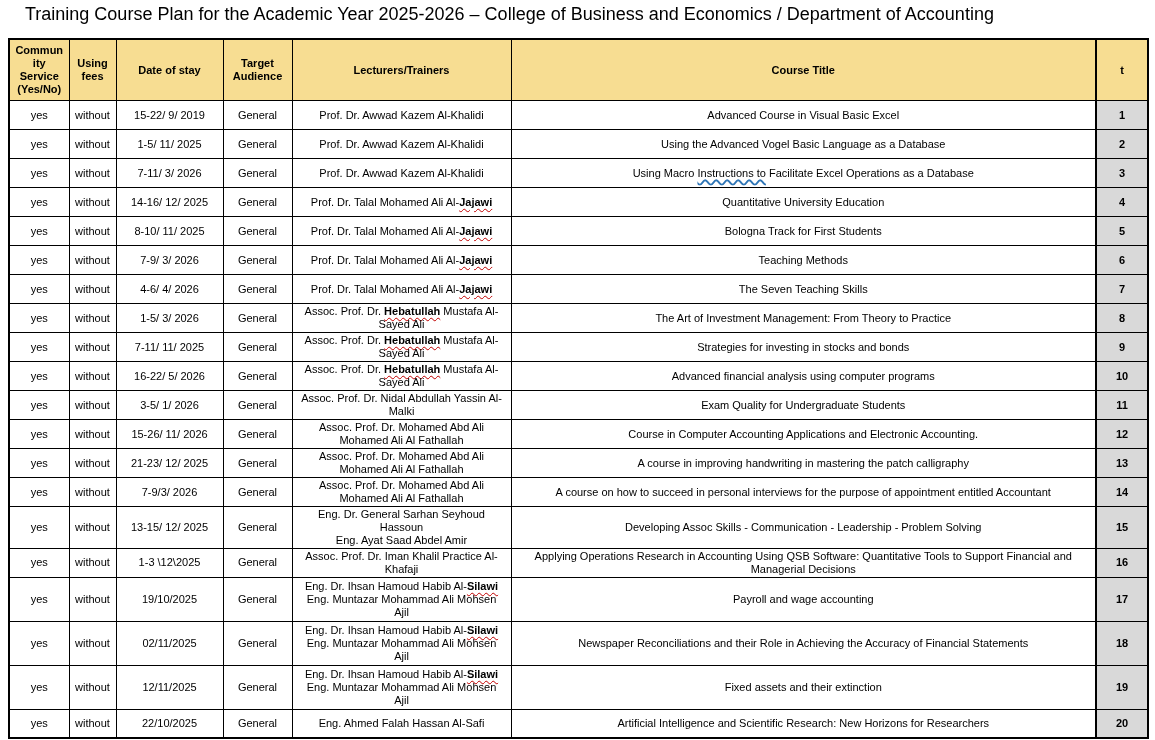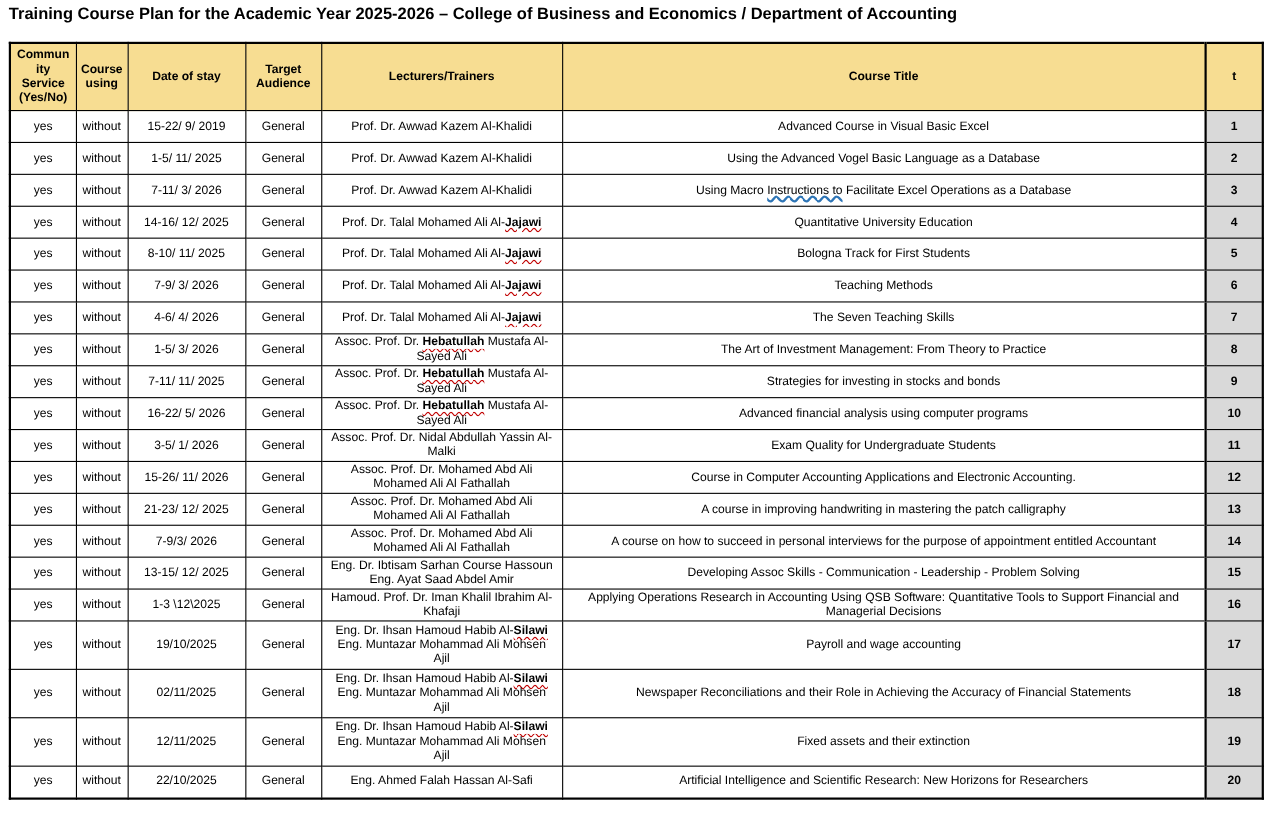--- a/index.html
+++ b/index.html
@@ -2,22 +2,22 @@
 <html style="--header-bg: #f7dd92; --num-bg: #d9d9d9; --spell-red: #c00000; --grammar-blue: #2e75b6;"><head>
 <meta charset="utf-8">
 <style>
   html,body { margin:0; padding:0; }
   body {
     width:1155px; height:740px; background:#ffffff; overflow:hidden;
     font-family:"Liberation Sans", sans-serif; color:#000;
     position:relative;
   }
   .page-title {
-    position:absolute; left:8px; top:4px;
-    font-size:15px; font-weight:bold; letter-spacing:0;
+    position:absolute; left:25px; top:4px;
+    font-size:18px; font-weight:normal; letter-spacing:0;
     white-space:nowrap;
   }
   table.course-table {
     position:absolute; left:8px; top:38px; width:1139px;
     border-collapse:collapse; table-layout:fixed;
     border:2px solid #000;
   }
   th, td {
     border:1px solid #000;
     text-align:center; vertical-align:middle;
@@ -59,21 +59,21 @@
       <col style="width:47px">
       <col style="width:107px">
     <col style="width:69px">
       <col style="width:219px">
       <col style="width:585px">
     <col style="width:52px">
   </colgroup>
   <thead>
     <tr>
       <th>Community Service (Yes/No)</th>
-      <th>Course using</th>
+      <th>Using fees</th>
       <th>Date of stay</th>
       <th>Target Audience</th>
       <th>Lecturers/Trainers</th>
       <th>Course Title</th>
       <th class="num-col">t</th>
     </tr>
   </thead>
   <tbody>
       <tr>
     <td>yes</td>
@@ -228,33 +228,33 @@
         </td>
     <td><span>A course on how to succeed in personal interviews for the purpose of appointment entitled Accountant</span></td>
     <td class="num">14</td>
   </tr>
       <tr>
     <td>yes</td>
     <td>without</td>
     <td>13-15/ 12/ 2025</td>
     <td>General</td>
     <td class="lecturers">
-          <div><span>Eng. Dr. Ibtisam Sarhan Course Hassoun</span></div>
+          <div><span>Eng. Dr. General Sarhan Seyhoud Hassoun</span></div>
           <div><span>Eng. Ayat Saad Abdel Amir</span></div>
         </td>
     <td><span>Developing Assoc Skills - Communication - Leadership - Problem Solving</span></td>
     <td class="num">15</td>
   </tr>
       <tr>
     <td>yes</td>
     <td>without</td>
     <td>1-3 \12\2025</td>
     <td>General</td>
     <td class="lecturers">
-          <div><span>Hamoud. Prof. Dr. Iman Khalil Ibrahim Al-Khafaji</span></div>
+          <div><span>Assoc. Prof. Dr. Iman Khalil Practice Al-Khafaji</span></div>
         </td>
     <td><span>Applying Operations Research in Accounting Using QSB Software: Quantitative Tools to Support Financial and Managerial Decisions</span></td>
     <td class="num">16</td>
   </tr>
       <tr>
     <td>yes</td>
     <td>without</td>
     <td>19/10/2025</td>
     <td>General</td>
     <td class="lecturers">

